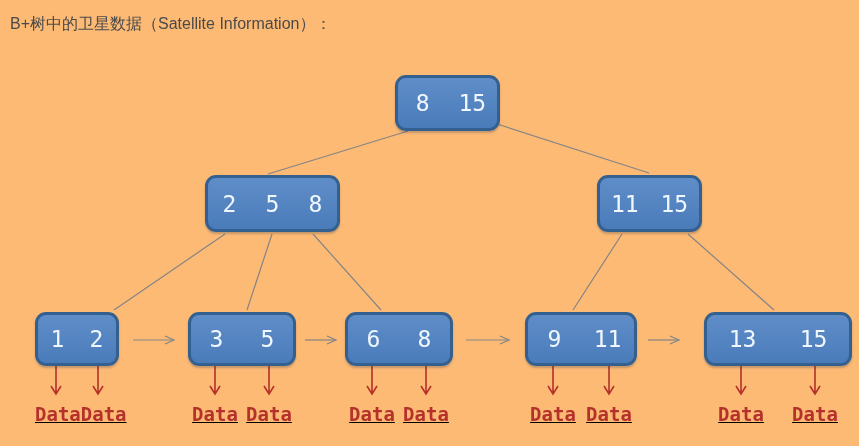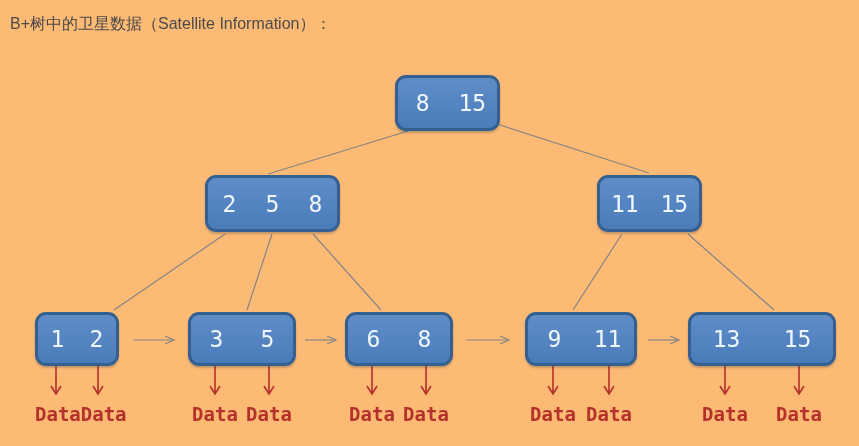--- a/index.html
+++ b/index.html
@@ -48,21 +48,21 @@
   .leaf-group .node {
     position: relative;
     width: 100%;
     height: 54px;
   }
   .arrow-row, .label-row { display: flex; width: 100%; }
   .cell { flex: 1; display: flex; justify-content: center; }
   .arrow-row { height: 34px; margin-top: 0px; }
   .red-arrow { width: 16px; height: 34px; }
   .red-arrow path { stroke: var(--accent-red); stroke-width: 1.6; fill: none; }
-  .label-row { margin-top: 3px; }
+  .label-row { margin-top: 3px; text-decoration: underline; }
   .data-label {
     font-family: "DejaVu Sans Mono", monospace;
     font-weight: bold;
     font-size: 19px;
     color: var(--accent-red);
   }
 </style>
 </head>
 <body>
 
@@ -191,21 +191,21 @@
             <path d="M8 0 V27 M3 20 L8 28 L13 20"></path>
           </svg>
         </span>
     </div>
     <div class="label-row">
       <span class="cell data-label">Data</span>
       <span class="cell data-label">Data</span>
     </div>
   </div>
 
-  <div class="leaf-group" style="left:688px; width:148px;">
+  <div class="leaf-group" style="left:704px; width:148px;">
     <div class="node">
       <span class="key">13</span>
       <span class="key">15</span>
     </div>
     <div class="arrow-row">
       <span class="cell">
           <svg class="red-arrow" viewBox="0 0 16 34">
             <path d="M8 0 V27 M3 20 L8 28 L13 20"></path>
           </svg>
         </span>

